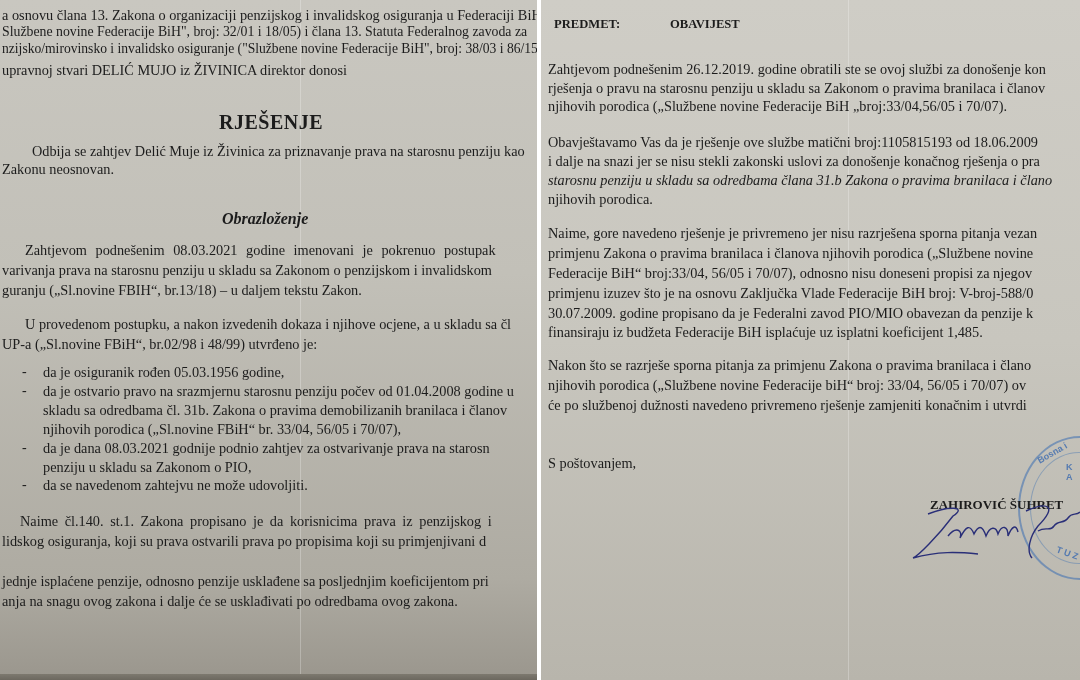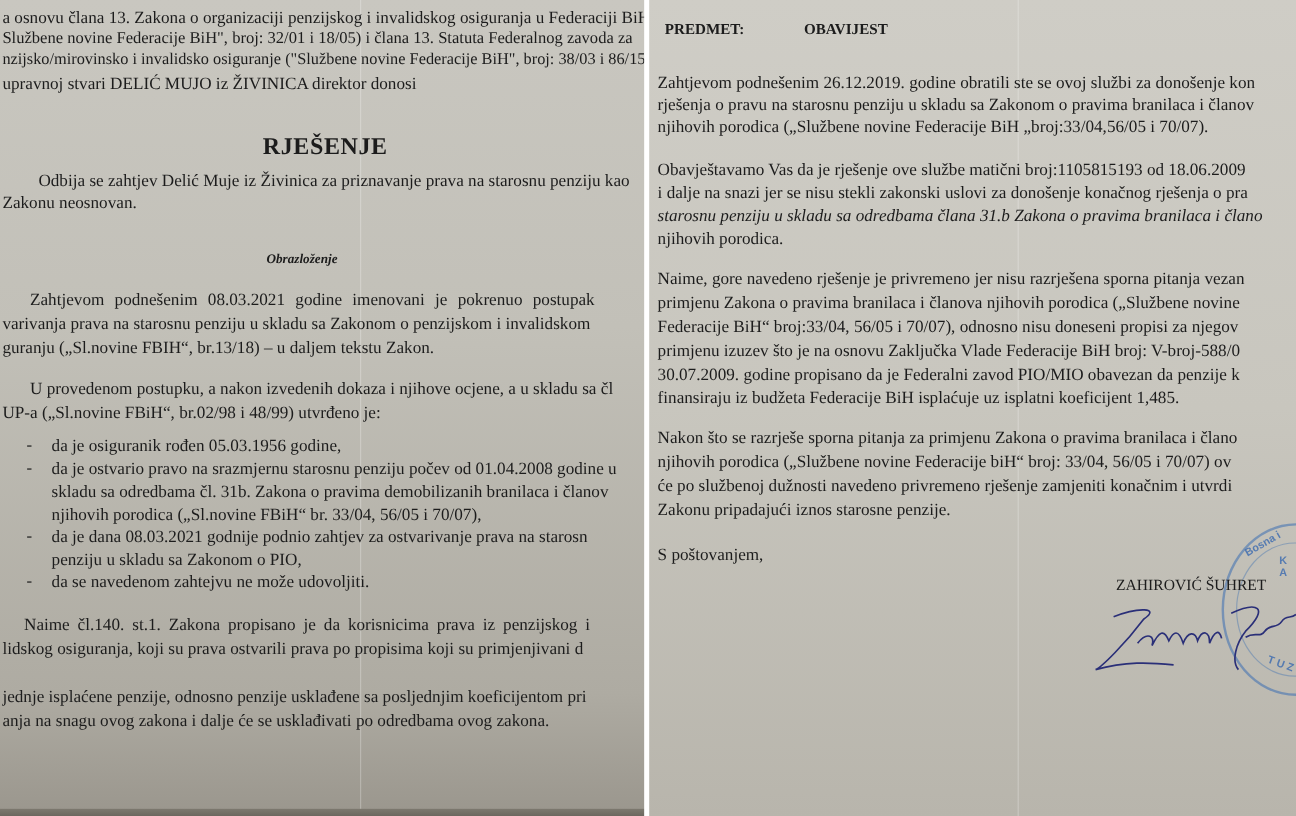--- a/index.html
+++ b/index.html
@@ -27,21 +27,21 @@
       position: absolute; top: 0; bottom: 0; width: 1px; background: rgba(255,255,255,0.25);
     }
     .line {
       position: absolute; white-space: nowrap; font-size: 14.3px; line-height: 16px;
     }
     .l-small { font-size: 12.6px; }
     .title {
       position: absolute; font-weight: bold; font-size: 20px; letter-spacing: 0.5px;
     }
     .subtitle {
-      position: absolute; font-style: italic; font-weight: bold; font-size: 11px;
+      position: absolute; font-style: italic; font-weight: bold; font-size: 16px;
     }
     .bold { font-weight: bold; }
     .dash { position: absolute; font-size: 14px; }
     .bottom-edge {
       position: absolute; left: 0; width: 537px; top: 674px; height: 6px;
       background: linear-gradient(180deg, #7d796f, #6c685f);
     }
     .stamp {
       position: absolute; left: 1018px; top: 436px; width: 120px; height: 140px;
       border: 2px solid rgba(58,110,178,0.55); border-radius: 50%;
@@ -125,30 +125,29 @@
   <div class="line" style="left:7px; top:225px;">Naime, gore navedeno rješenje je privremeno jer nisu razrješena sporna pitanja vezan</div>
   <div class="line" style="left:7px; top:245px;">primjenu Zakona o pravima branilaca i članova njihovih porodica („Službene novine</div>
   <div class="line" style="left:7px; top:265px;">Federacije BiH“ broj:33/04, 56/05 i 70/07), odnosno nisu doneseni propisi za njegov</div>
   <div class="line" style="left:7px; top:285px;">primjenu izuzev što je na osnovu Zaključka Vlade Federacije BiH broj: V-broj-588/0</div>
   <div class="line" style="left:7px; top:305px;">30.07.2009. godine propisano da je Federalni zavod PIO/MIO obavezan da penzije k</div>
   <div class="line" style="left:7px; top:324px;">finansiraju iz budžeta Federacije BiH isplaćuje uz isplatni koeficijent 1,485.</div>
 
   <div class="line" style="left:7px; top:357px;">Nakon što se razrješe sporna pitanja za primjenu Zakona o pravima branilaca i člano</div>
   <div class="line" style="left:7px; top:377px;">njihovih porodica („Službene novine Federacije biH“ broj: 33/04, 56/05 i 70/07) ov</div>
   <div class="line" style="left:7px; top:397px;">će po službenoj dužnosti navedeno privremeno rješenje zamjeniti konačnim i utvrdi</div>
-  <div class="line" style="left:7px; top:417px;">Zakonu pripadajući iznos starosne penzije.</div>
 
   <div class="line" style="left:7px; top:455px;">S poštovanjem,</div>
 </div>
 
 <div class="stamp"></div>
 <div class="stamp-inner"></div>
 <div class="stamp-text" style="left:1036px; top:448px; transform:rotate(-30deg);">Bosna i</div>
 <div class="stamp-text" style="left:1066px; top:462px;">K A</div>
 <div class="stamp-text" style="left:1056px; top:548px; transform:rotate(20deg);">T U Z</div>
 
-<div class="line" style="left:930px; top:480px; font-size:13px;">ZAHIROVIĆ ŠUHRET</div>
+<div class="line" style="left:930px; top:497px; font-size:13px;font-weight:bold;">ZAHIROVIĆ ŠUHRET</div>
 
 <svg class="signature" viewBox="0 0 172 70">
   <path d="M20 18 C40 10, 60 10, 45 20 C30 40, 10 60, 5 62 C30 55, 50 56, 70 58" fill="none" stroke="#2a2f78" stroke-width="1.4"></path>
   <path d="M40 40 C48 30, 55 34, 52 42 C58 30, 62 28, 66 38 C70 30, 74 28, 78 40 C82 30, 88 30, 90 38 C94 28, 100 30, 100 40 C104 30, 108 28, 110 36" fill="none" stroke="#2a2f78" stroke-width="1.4"></path>
   <path d="M118 15 C140 5, 150 10, 130 30 C122 40, 118 55, 124 62 M130 35 C138 30, 142 36, 146 30 C150 24, 156 28, 160 22 C164 16, 168 20, 172 16" fill="none" stroke="#2a2f78" stroke-width="1.4"></path>
 </svg>
 
 </body></html>

